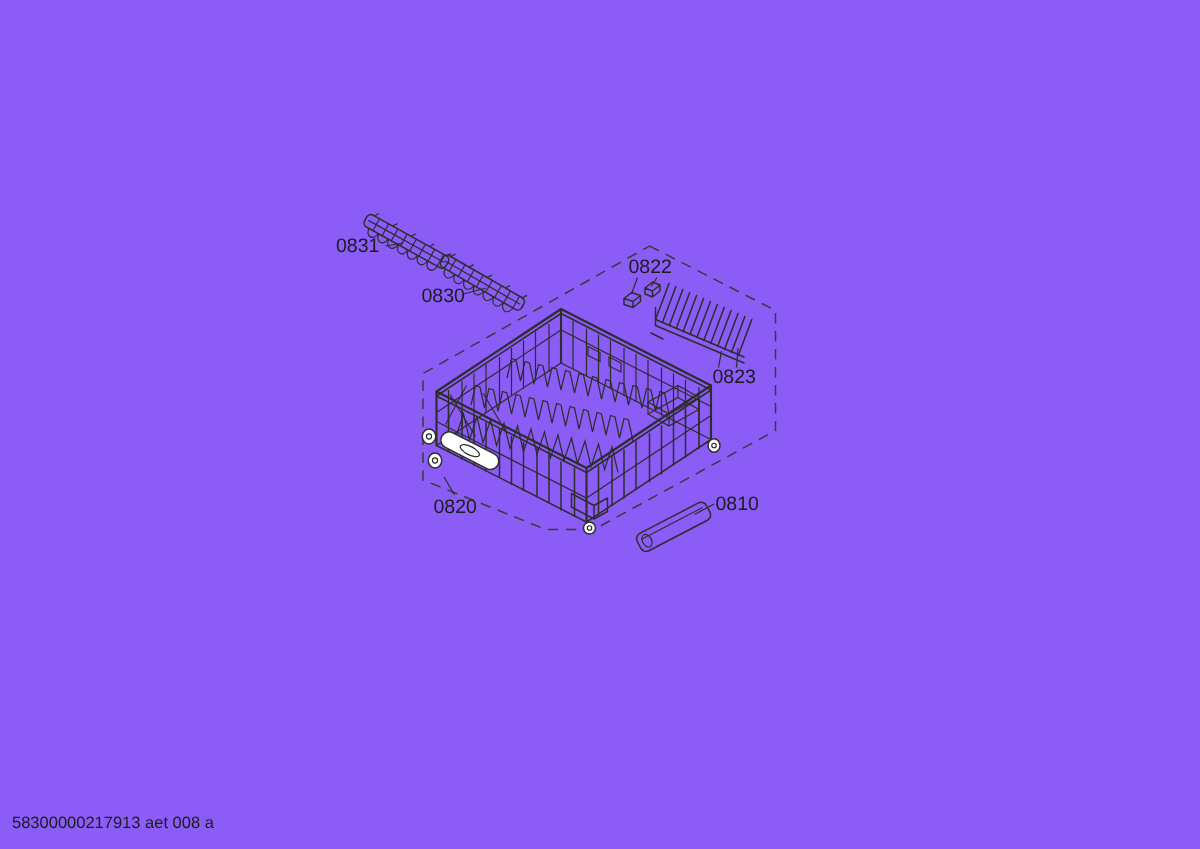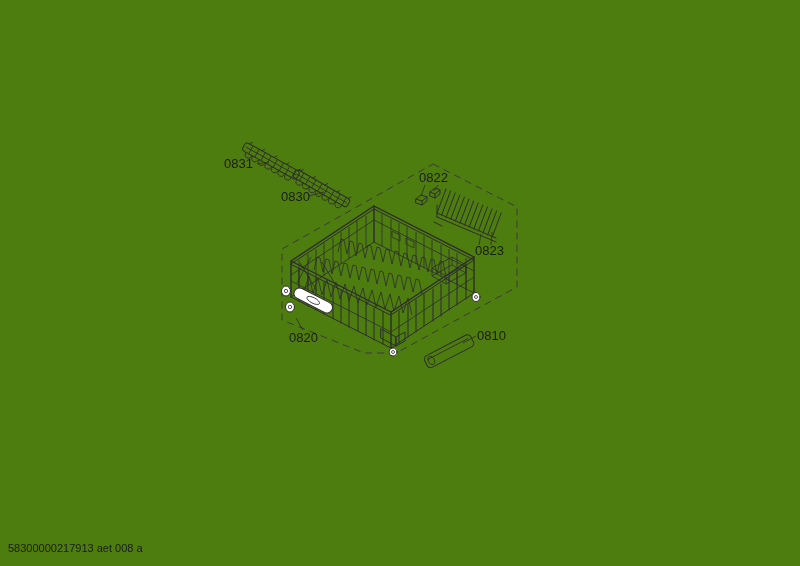--- a/index.html
+++ b/index.html
@@ -1,16 +1,16 @@
 <!DOCTYPE html>
 <html><head>
 <meta charset="utf-8">
 <style>
   html,body{margin:0;padding:0;background:#ffffff;}
-  .canvas{position:relative;width:800px;height:566px;background:#4d7c0f;overflow:hidden;
+  .canvas{position:relative;width:800px;height:566px;background:#8b5cf6;overflow:hidden;
           font-family:"Liberation Sans",sans-serif;}
   svg{display:block;}
   .w{stroke:#2d2d2d;fill:none;stroke-width:1;stroke-linecap:round;stroke-linejoin:round;}
   .w2{stroke:#2d2d2d;fill:none;stroke-width:1.4;stroke-linecap:round;stroke-linejoin:round;}
   .thin{stroke:#2d2d2d;fill:none;stroke-width:0.8;}
   .fillw{fill:#ffffff;}
   .dash{stroke:#3a3a3a;fill:none;stroke-width:1;stroke-dasharray:7 5;}
   .lbl{font-family:"Liberation Sans",sans-serif;font-size:13px;fill:#1c1c1c;stroke:none;}
   .footer{font-family:"Liberation Sans",sans-serif;font-size:11px;fill:#1c1c1c;stroke:none;}
 </style>

